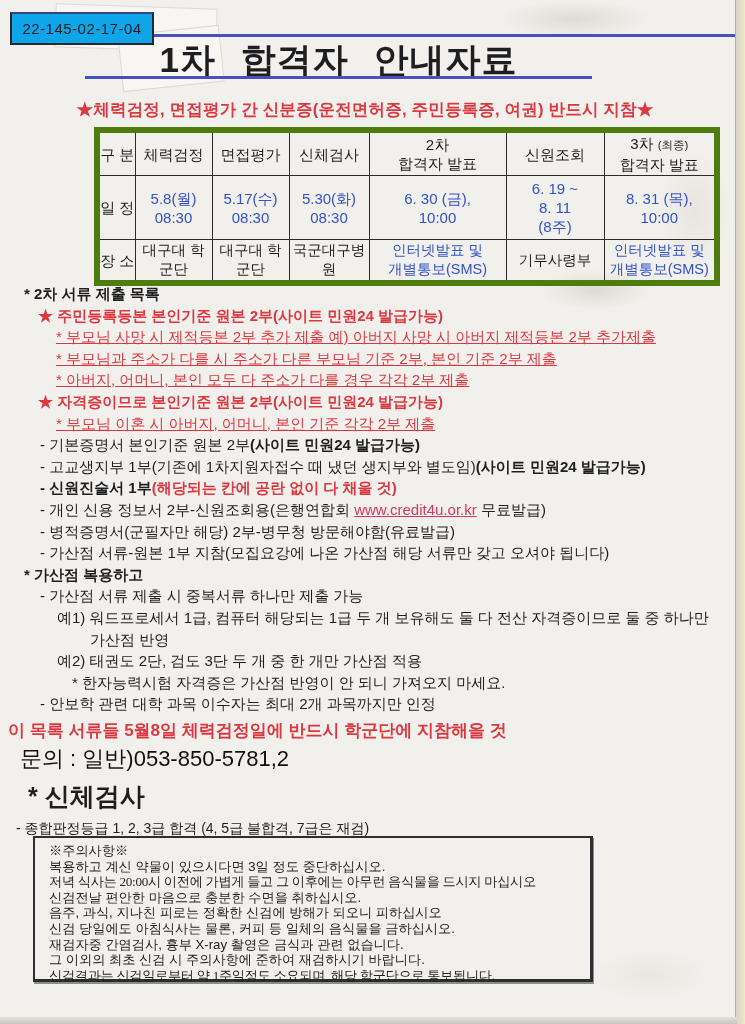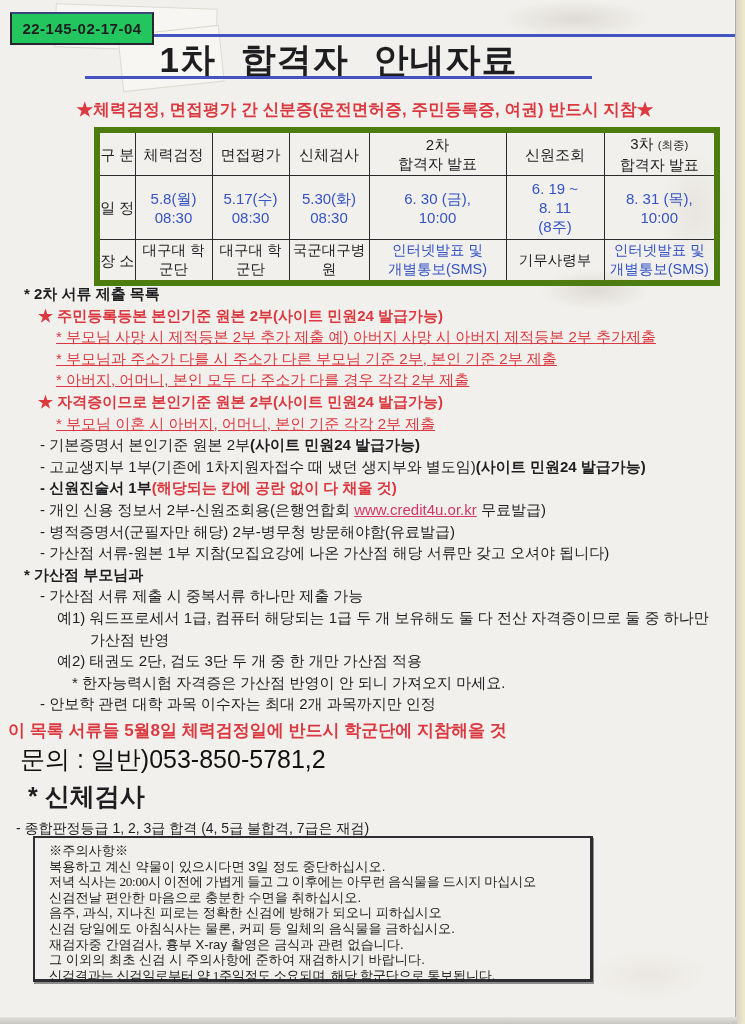--- a/index.html
+++ b/index.html
@@ -18,23 +18,23 @@
   .sm2{left:660px;top:150px;width:70px;height:120px;background:radial-gradient(closest-side,#e3e0d8,transparent);opacity:.7;}
   .sm3{left:540px;top:270px;width:110px;height:40px;background:radial-gradient(closest-side,#d8d5ce,transparent);opacity:.8;}
   .sm4{left:590px;top:950px;width:120px;height:50px;background:radial-gradient(closest-side,#e6e3db,transparent);opacity:.7;}
 
   
   .ghost{position:absolute;background:#f7f6f2;border:1px solid #dcd9d0;}
   .g1{left:55px;top:6px;width:160px;height:42px;transform:rotate(2deg);}
   .g2{left:120px;top:30px;width:100px;height:55px;transform:rotate(-6deg);}
   .id-box{
     position:absolute;left:10px;top:12px;width:140px;height:29px;
-    background:#22c55e;border:2px solid #26262c;border-top-color:#3a4280;
+    background:#0ea5e9;border:2px solid #26262c;border-top-color:#3a4280;
     display:flex;align-items:center;justify-content:center;
-    font-size:15px;font-weight:bold;letter-spacing:.5px;
+    font-size:15px;font-weight:normal;letter-spacing:.5px;
   }
   .rule{position:absolute;height:3px;background:#4353c0;}
   .rule-top{left:122px;top:34px;width:615px;}
   .rule-bottom{left:85px;top:76px;width:507px;}
   .doc-title{
     position:absolute;left:85px;top:37px;width:507px;text-align:center;
     font-size:35px;font-weight:bold;word-spacing:14px;letter-spacing:1px;
   }
   .banner{
     position:absolute;left:0;top:99px;width:730px;text-align:center;
@@ -66,21 +66,21 @@
   .ind-b{padding-left:38px;}
   .ind-c{padding-left:56px;text-decoration:underline;}
   .ind-d{padding-left:40px;}
   .ind-e{padding-left:57px;}
   .ind-f{padding-left:90px;}
   .ind-g{padding-left:72px;}
   .red{color:#dc3840;}
   .bold{font-weight:bold;}
   .link{color:#d6366a;text-decoration:underline;}
   .reminder{margin-top:4px;padding-left:8px;font-size:17px;font-weight:bold;color:#dc3840;line-height:24px;}
-  .contact{margin-top:3px;padding-left:20px;font-size:25px;line-height:26px;color:#111;}
+  .contact{margin-top:3px;padding-left:20px;font-size:22px;line-height:26px;color:#111;}
   .phys-head{margin-top:7px;padding-left:28px;font-size:25px;font-weight:bold;line-height:34px;}
   .criteria{margin-top:5px;padding-left:16px;font-size:14px;}
 
   
   .caution{
     position:absolute;left:33px;top:836px;width:560px;height:146px;
     border:2px solid #2e2e32;border-right-width:3px;border-bottom-width:3px;
     box-shadow:1px 2px 0 #8c8c8c;
     padding:5px 8px 0 14px;box-sizing:border-box;
     font-size:13.2px;line-height:15.6px;color:#222;
@@ -166,21 +166,21 @@
     <div class="ind-c red">* 아버지, 어머니, 본인 모두 다 주소가 다를 경우 각각 2부 제출</div>
     <div class="ind-b red bold">★ 자격증이므로 본인기준 원본 2부(사이트 민원24 발급가능)</div>
     <div class="ind-c red">* 부모님 이혼 시 아버지, 어머니, 본인 기준 각각 2부 제출</div>
     <div class="ind-d"><span>- 기본증명서 본인기준 원본 2부</span><span class="bold">(사이트 민원24 발급가능)</span></div>
     <div class="ind-d"><span>- 고교생지부 1부(기존에 1차지원자접수 때 냈던 생지부와 별도임)</span><span class="bold">(사이트 민원24 발급가능)</span></div>
     <div class="ind-d"><span class="bold">- 신원진술서 1부</span><span class="red bold">(해당되는 칸에 공란 없이 다 채울 것)</span></div>
     <div class="ind-d"><span>- 개인 신용 정보서 2부-신원조회용(은행연합회 </span><span class="link">www.credit4u.or.kr</span><span> 무료발급)</span></div>
     <div class="ind-d">- 병적증명서(군필자만 해당) 2부-병무청 방문해야함(유료발급)</div>
     <div class="ind-d">- 가산점 서류-원본 1부 지참(모집요강에 나온 가산점 해당 서류만 갖고 오셔야 됩니다)</div>
 
-    <div class="ind-a bold">* 가산점 부모님과</div>
+    <div class="ind-a bold">* 가산점 복용하고</div>
     <div class="ind-d">- 가산점 서류 제출 시 중복서류 하나만 제출 가능</div>
     <div class="ind-e">예1) 워드프로세서 1급, 컴퓨터 해당되는 1급 두 개 보유해도 둘 다 전산 자격증이므로 둘 중 하나만</div>
     <div class="ind-f">가산점 반영</div>
     <div class="ind-e">예2) 태권도 2단, 검도 3단 두 개 중 한 개만 가산점 적용</div>
     <div class="ind-g">* 한자능력시험 자격증은 가산점 반영이 안 되니 가져오지 마세요.</div>
     <div class="ind-d">- 안보학 관련 대학 과목 이수자는 최대 2개 과목까지만 인정</div>
 
     <div class="reminder">이 목록 서류들 5월8일 체력검정일에 반드시 학군단에 지참해올 것</div>
     <div class="contact">문의 : 일반)053-850-5781,2</div>
     <div class="phys-head">* 신체검사</div>

